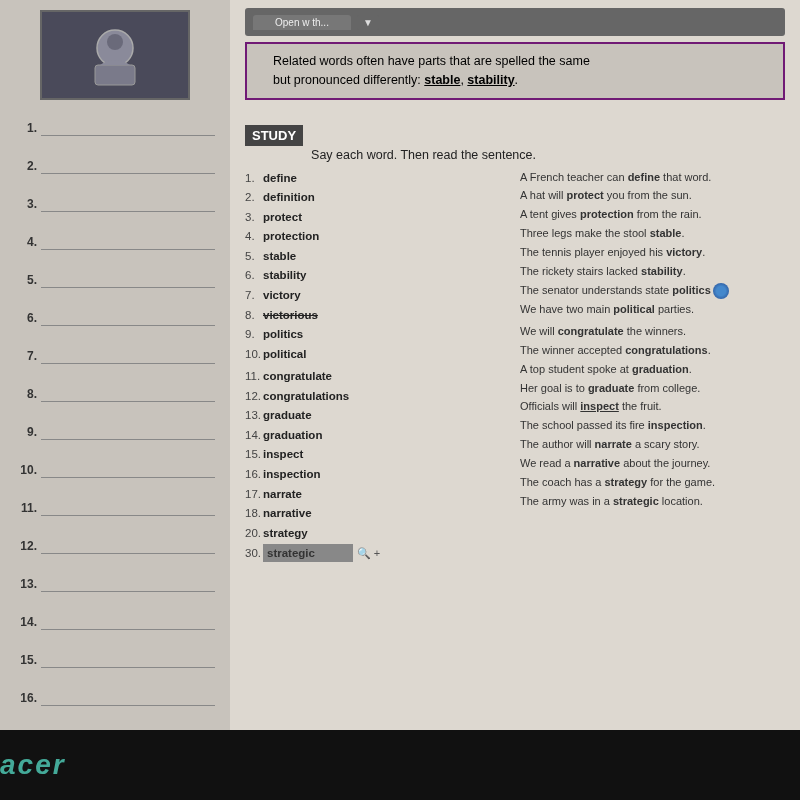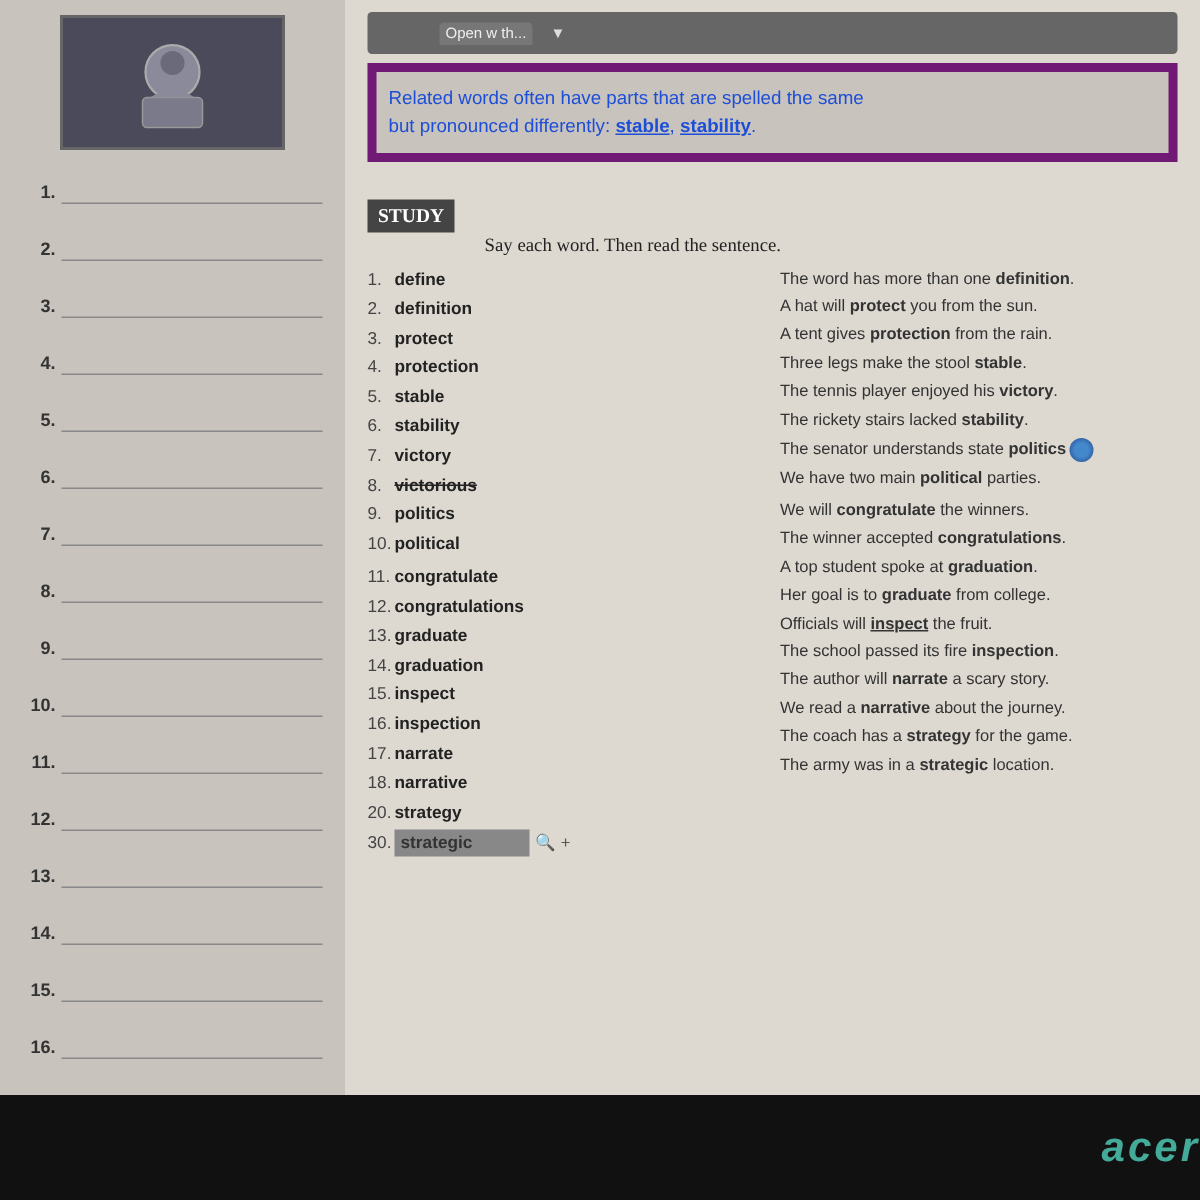--- a/index.html
+++ b/index.html
@@ -87,38 +87,37 @@
     
     .right-col {
       flex: 1;
       background: #ddd8d0;
       padding: 8px 15px;
       overflow: hidden;
     }
 
     .top-instruction {
       background: #c8c3bc;
-      padding: 8px 8px;
+      padding: 8px 26px;
       margin-bottom: 10px;
       font-size: 12.5px;
-      color: #1d4ed8;
+      color: #000000;
       line-height: 1.5;
-      border: 6px solid #701a75;
+      border: 2px solid #701a75;
     }
 
     .top-instruction strong {
       text-decoration: underline;
     }
 
     .study-header {
       display: flex;
       align-items: center;
       margin-bottom: 8px;
-      gap: 20px;
-      font-family: Liberation Serif, serif;
+      gap: 8px;
     }
 
     .study-box {
       background: #444;
       color: white;
       padding: 3px 7px;
       font-size: 13px;
       font-weight: bold;
     }
 
@@ -131,21 +130,21 @@
     
     .bottom-bar {
       position: absolute;
       bottom: 0;
       left: 0;
       width: 800px;
       height: 70px;
       background: #111;
       display: flex;
       align-items: center;
-      justify-content: flex-end;
+      justify-content: flex-start;
     }
 
     .acer-logo {
       font-size: 28px;
       color: #4a9;
       font-style: italic;
       font-weight: bold;
       letter-spacing: 2px;
     }
 
@@ -161,23 +160,22 @@
       align-items: center;
       padding: 0 8px;
       gap: 6px;
       z-index: 10;
     }
 
     .browser-tab {
       background: #777;
       color: #eee;
       font-size: 10px;
-      padding: 2px 4px;
+      padding: 2px 22px;
       border-radius: 3px 3px 0 0;
-      margin-left: 40px;
     }
 
     .browser-btn {
       background: #666;
       color: #ddd;
       font-size: 10px;
       padding: 2px 6px;
       border-radius: 2px;
     }
 
@@ -438,21 +436,21 @@
           </div>
           <div class="entry-row">
             <span class="e-num">30.</span>
             <span class="e-word" style="background:#888;color:#333;padding:1px 4px;">strategic</span>
             <span style="font-size:11px;margin-left:4px;color:#555;">🔍 +</span>
           </div>
         </div>
 
         <div class="words-right">
           <div class="entry-row">
-            <span class="e-sentence">The word has more than one <b>definition</b>.</span>
+            <span class="e-sentence">A French teacher can <b>define</b> that word.</span>
           </div>
           <div class="entry-row">
             <span class="e-sentence">A hat will <b>protect</b> you from the sun.</span>
           </div>
           <div class="entry-row">
             <span class="e-sentence">A tent gives <b>protection</b> from the rain.</span>
           </div>
           <div class="entry-row">
             <span class="e-sentence">Three legs make the stool <b>stable</b>.</span>
           </div>

